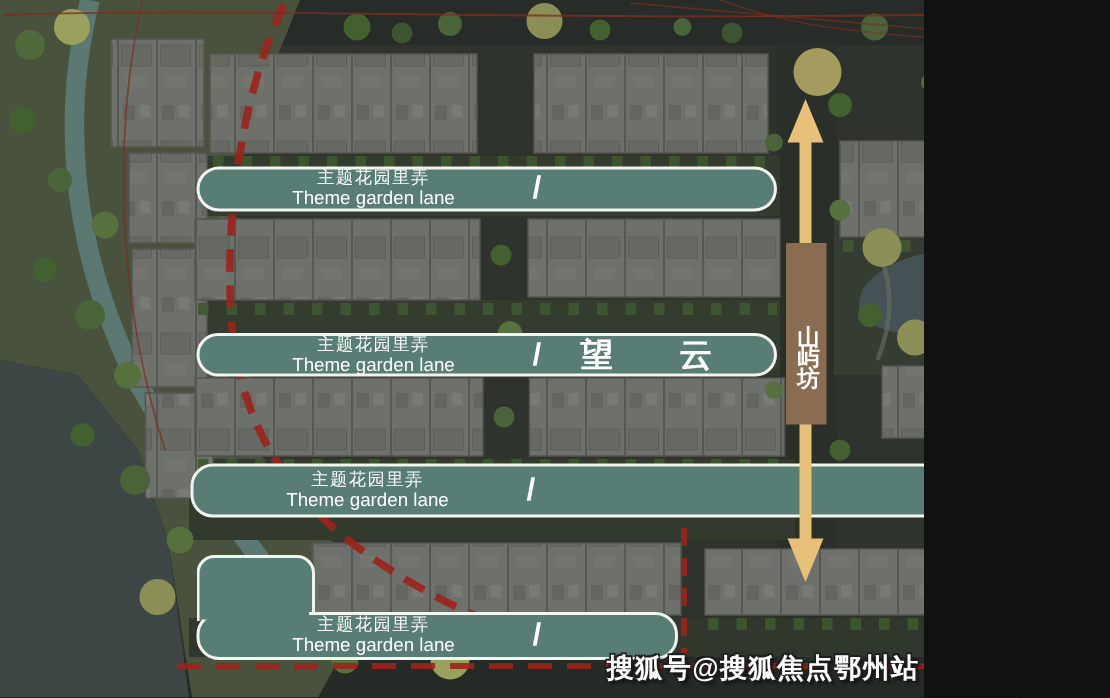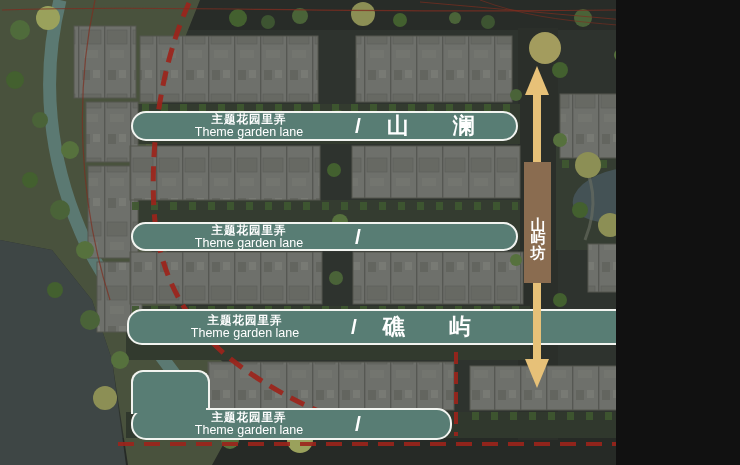--- a/index.html
+++ b/index.html
@@ -13,21 +13,21 @@
   
   .banner{
     position:absolute;z-index:10;box-sizing:border-box;
     background:#587d74;border:2px solid #f2f4f0;border-radius:15px;
     color:#ffffff;
   }
   .lane-label{
     position:absolute;left:26px;width:180px;top:50%;transform:translateY(-50%);
     text-align:center;line-height:13px;white-space:nowrap;
   }
-  .lane-label .cn{font-size:11.5px;font-weight:bold;letter-spacing:1px;}
+  .lane-label .cn{font-size:11.5px;font-weight:normal;letter-spacing:1px;}
   .lane-label .en{font-size:12.5px;text-align:center;}
   .name-wrap{
     position:absolute;left:222px;top:50%;transform:translateY(-50%);
     display:flex;align-items:center;white-space:nowrap;
   }
   .name-wrap .slash{font-size:21px;font-weight:bold;margin-right:26px;}
   .name-wrap .name{font-size:22px;font-weight:bold;letter-spacing:44px;}
 
   .annex-block{
     position:absolute;z-index:9;box-sizing:border-box;
@@ -185,42 +185,41 @@
     </g>
   </svg>
 
   <div class="banner" style="left:131px;top:111px;width:387px;height:30px;">
     <div class="lane-label">
       <div class="cn">主题花园里弄</div>
       <div class="en">Theme garden lane</div>
     </div>
     <div class="name-wrap">
       <span class="slash">/</span>
-      <span class="name">山澜</span>
     </div>
   </div>
 
   <div class="banner" style="left:131px;top:222px;width:387px;height:29px;">
     <div class="lane-label">
       <div class="cn">主题花园里弄</div>
       <div class="en">Theme garden lane</div>
     </div>
     <div class="name-wrap">
       <span class="slash">/</span>
+      <span class="name">望云</span>
     </div>
   </div>
 
   <div class="banner" style="left:127px;top:309px;width:604px;height:36px;">
     <div class="lane-label">
       <div class="cn">主题花园里弄</div>
       <div class="en">Theme garden lane</div>
     </div>
     <div class="name-wrap">
       <span class="slash">/</span>
-      <span class="name">礁屿</span>
     </div>
   </div>
 
   <div class="annex-block" style="left:131px;top:370px;width:79px;height:44px;"></div>
   <div class="banner" style="left:131px;top:408px;width:321px;height:32px;">
     <div class="lane-label">
       <div class="cn">主题花园里弄</div>
       <div class="en">Theme garden lane</div>
     </div>
     <div class="name-wrap">
@@ -231,14 +230,15 @@
 
   <svg class="arrow-overlay" width="740" height="465" viewBox="0 0 740 465">
     <g>
       <polygon points="537,66 525,95 549,95" fill="#e7c178"></polygon>
       <rect x="533" y="93" width="8" height="268" fill="#e7c178"></rect>
       <polygon points="537,388 525,359 549,359" fill="#e7c178"></polygon>
     </g>
   </svg>
   <div class="lane-badge">山屿坊</div>
 
+  <div class="watermark">搜狐号@搜狐焦点鄂州站</div>
 
 </div>
 
 </body></html>

